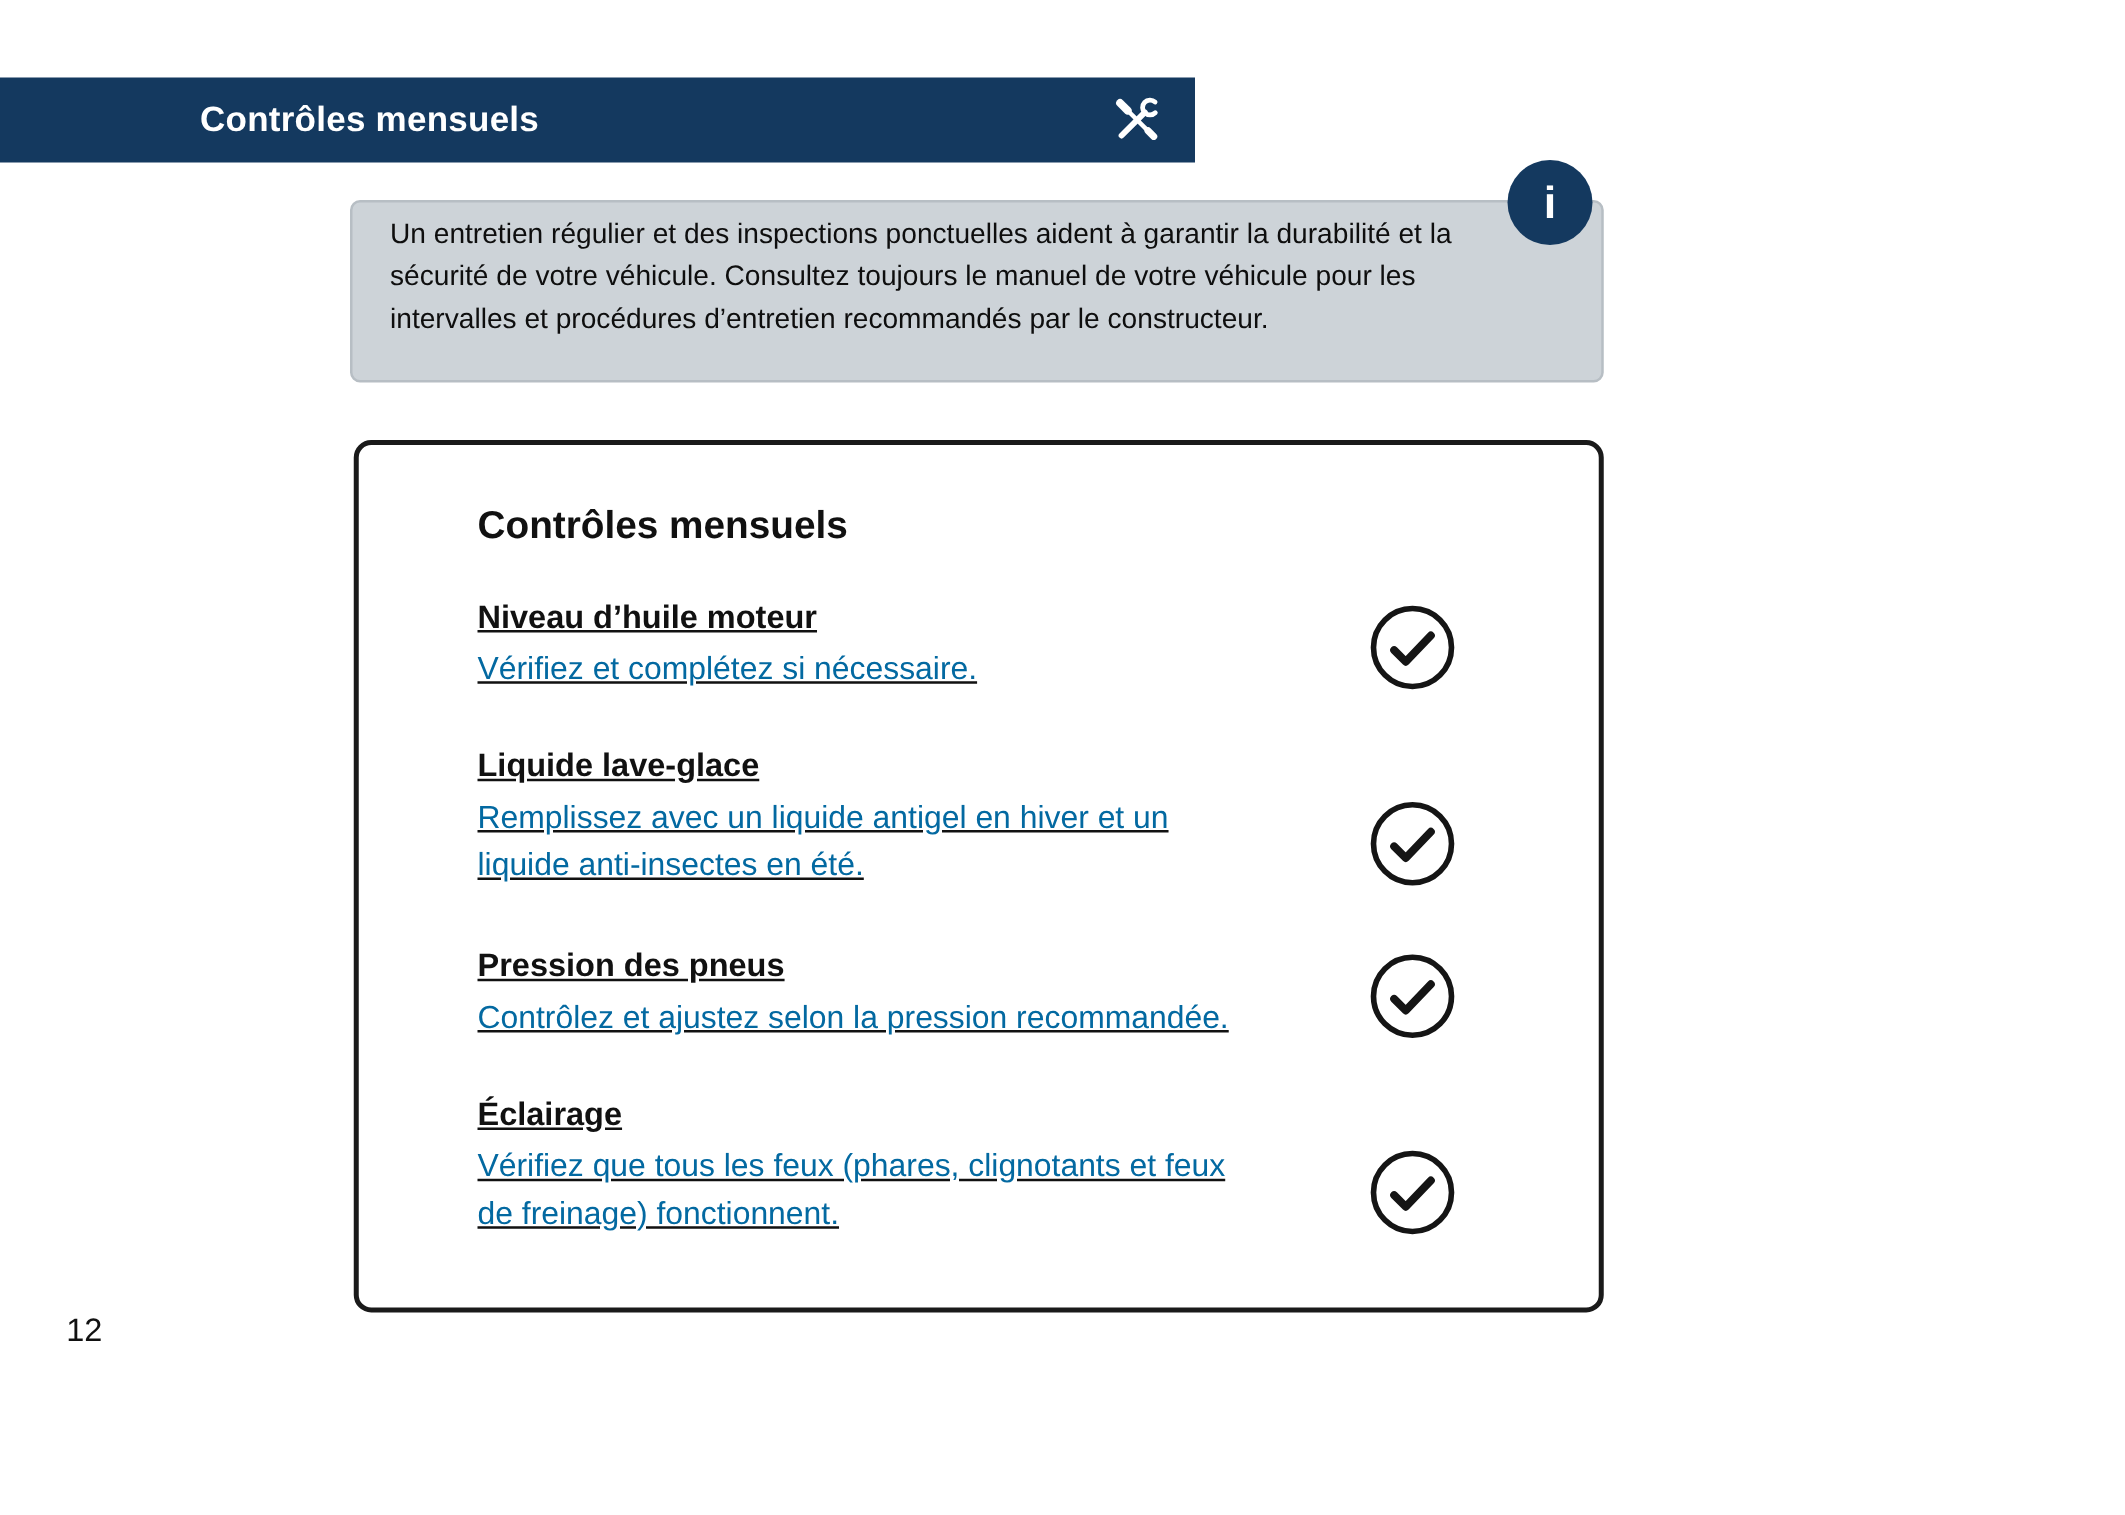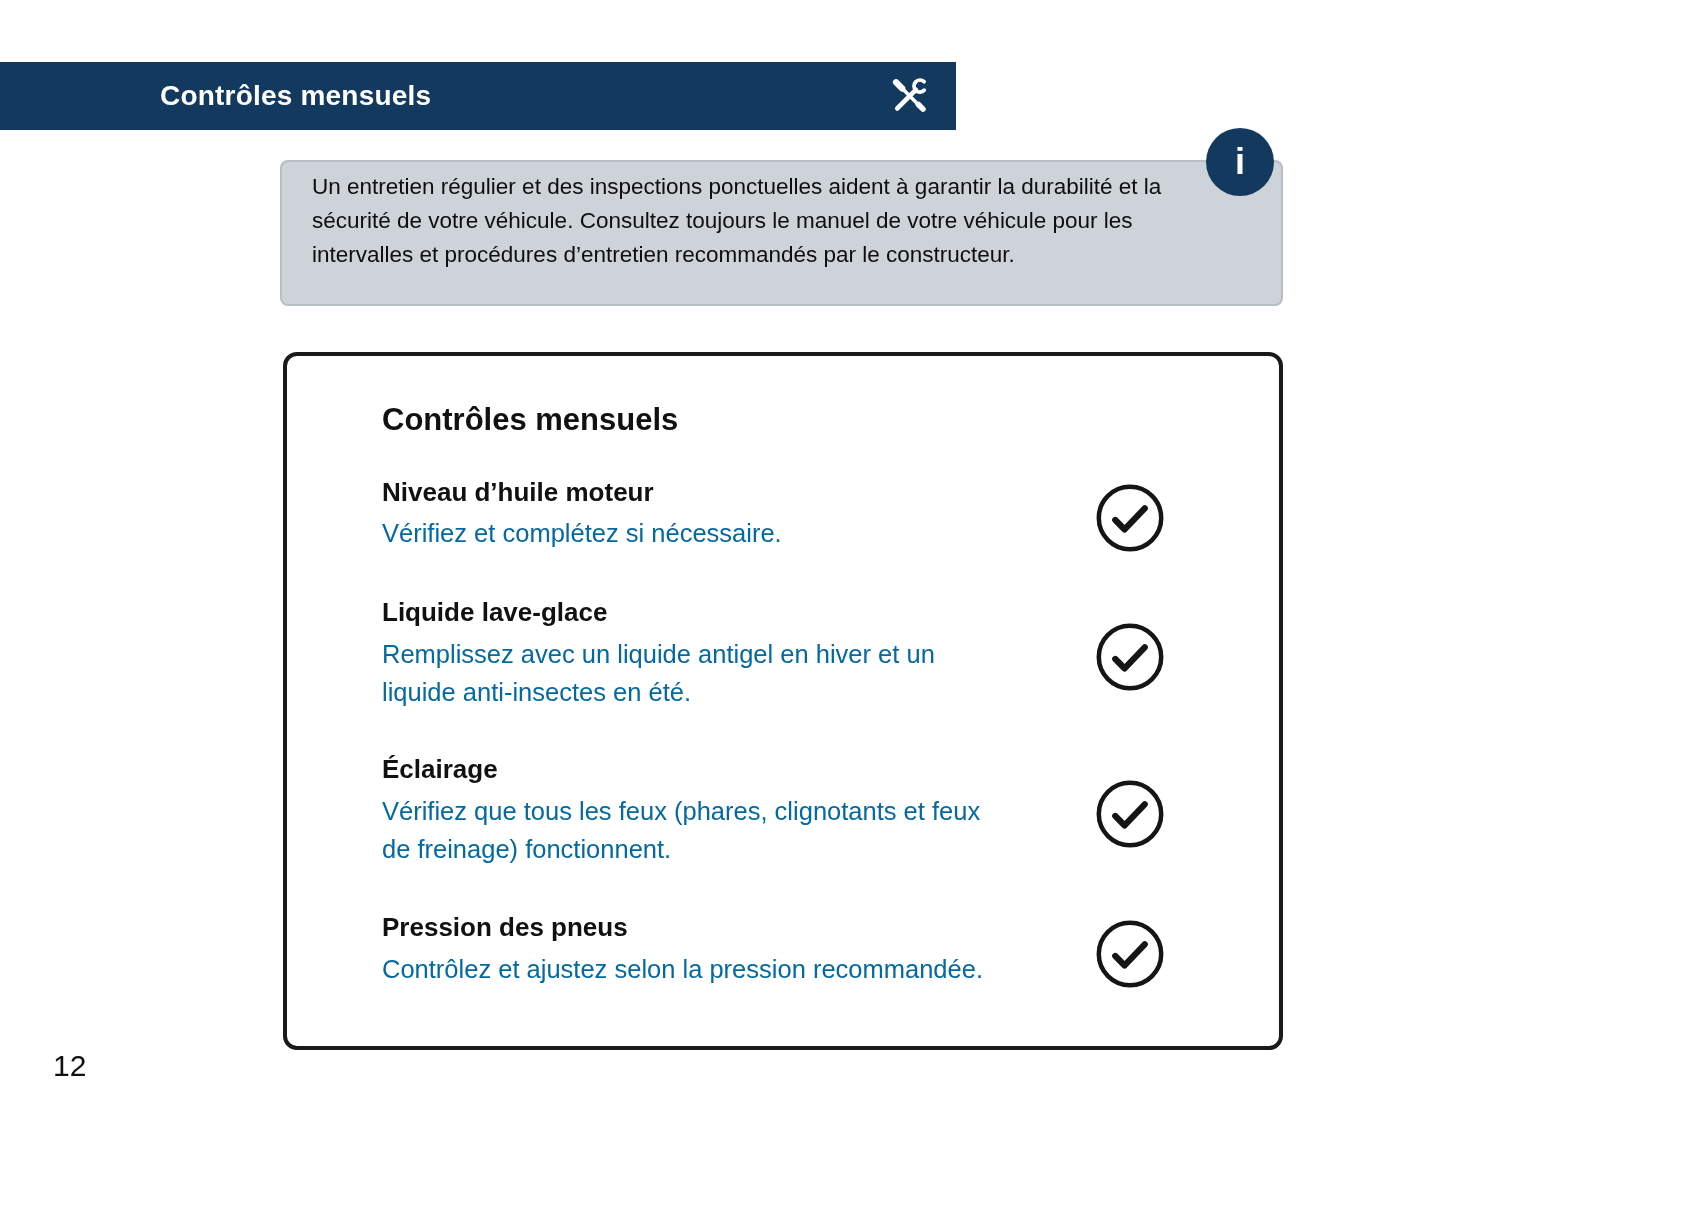--- a/index.html
+++ b/index.html
@@ -59,22 +59,23 @@
     border-radius:14px;
     padding:46px 56px 0 95px;
   }
   .card-title {
     font-size:31px; font-weight:bold;
     margin-bottom:36px;
     color:#111;
   }
   .item {
     display:flex;
-    align-items:center;
+    align-items:flex-end;
     margin-bottom:42px;
+    text-decoration:underline;
   }
   .item-text { width:622px; }
   .item-title {
     font-size:26px; font-weight:bold;
     margin-bottom:5px;
     line-height:1.3;
   }
   .item-desc {
     font-size:25.5px;
     line-height:38px;
@@ -83,21 +84,21 @@
   .check {
     width:72px; height:72px;
     margin-left:90px; margin-top:8px;
     flex:0 0 auto;
   }
   .check svg { width:72px; height:72px; display:block; }
 
   
   .page-number {
     position:absolute; left:53px; top:1049px;
-    font-size:30px; color:#111;
+    font-size:26px; color:#111;
   }
 </style>
 </head>
 <body>
 
 <div class="header-bar">
   <span class="header-title">Contrôles mensuels</span>
   <span class="header-icon">
     <svg viewBox="0 0 24 24" fill="none" stroke="#ffffff" stroke-linecap="round" stroke-linejoin="round">
 
@@ -142,35 +143,35 @@
     <span class="check">
       <svg viewBox="0 0 24 24" fill="none" stroke="#151515" stroke-linecap="round" stroke-linejoin="round">
         <circle cx="12" cy="12" r="10.4" stroke-width="1.5"></circle>
         <path d="M7.1 12.7l3.1 3.1 6.7-7" stroke-width="2.1"></path>
       </svg>
     </span>
   </div>
 
   <div class="item">
     <div class="item-text">
-      <div class="item-title">Éclairage</div>
-      <div class="item-desc">Vérifiez que tous les feux (phares, clignotants et feux de freinage) fonctionnent.</div>
+      <div class="item-title">Pression des pneus</div>
+      <div class="item-desc">Contrôlez et ajustez selon la pression recommandée.</div>
     </div>
     <span class="check">
       <svg viewBox="0 0 24 24" fill="none" stroke="#151515" stroke-linecap="round" stroke-linejoin="round">
         <circle cx="12" cy="12" r="10.4" stroke-width="1.5"></circle>
         <path d="M7.1 12.7l3.1 3.1 6.7-7" stroke-width="2.1"></path>
       </svg>
     </span>
   </div>
 
   <div class="item">
     <div class="item-text">
-      <div class="item-title">Pression des pneus</div>
-      <div class="item-desc">Contrôlez et ajustez selon la pression recommandée.</div>
+      <div class="item-title">Éclairage</div>
+      <div class="item-desc">Vérifiez que tous les feux (phares, clignotants et feux de freinage) fonctionnent.</div>
     </div>
     <span class="check">
       <svg viewBox="0 0 24 24" fill="none" stroke="#151515" stroke-linecap="round" stroke-linejoin="round">
         <circle cx="12" cy="12" r="10.4" stroke-width="1.5"></circle>
         <path d="M7.1 12.7l3.1 3.1 6.7-7" stroke-width="2.1"></path>
       </svg>
     </span>
   </div>
 </div>
 

